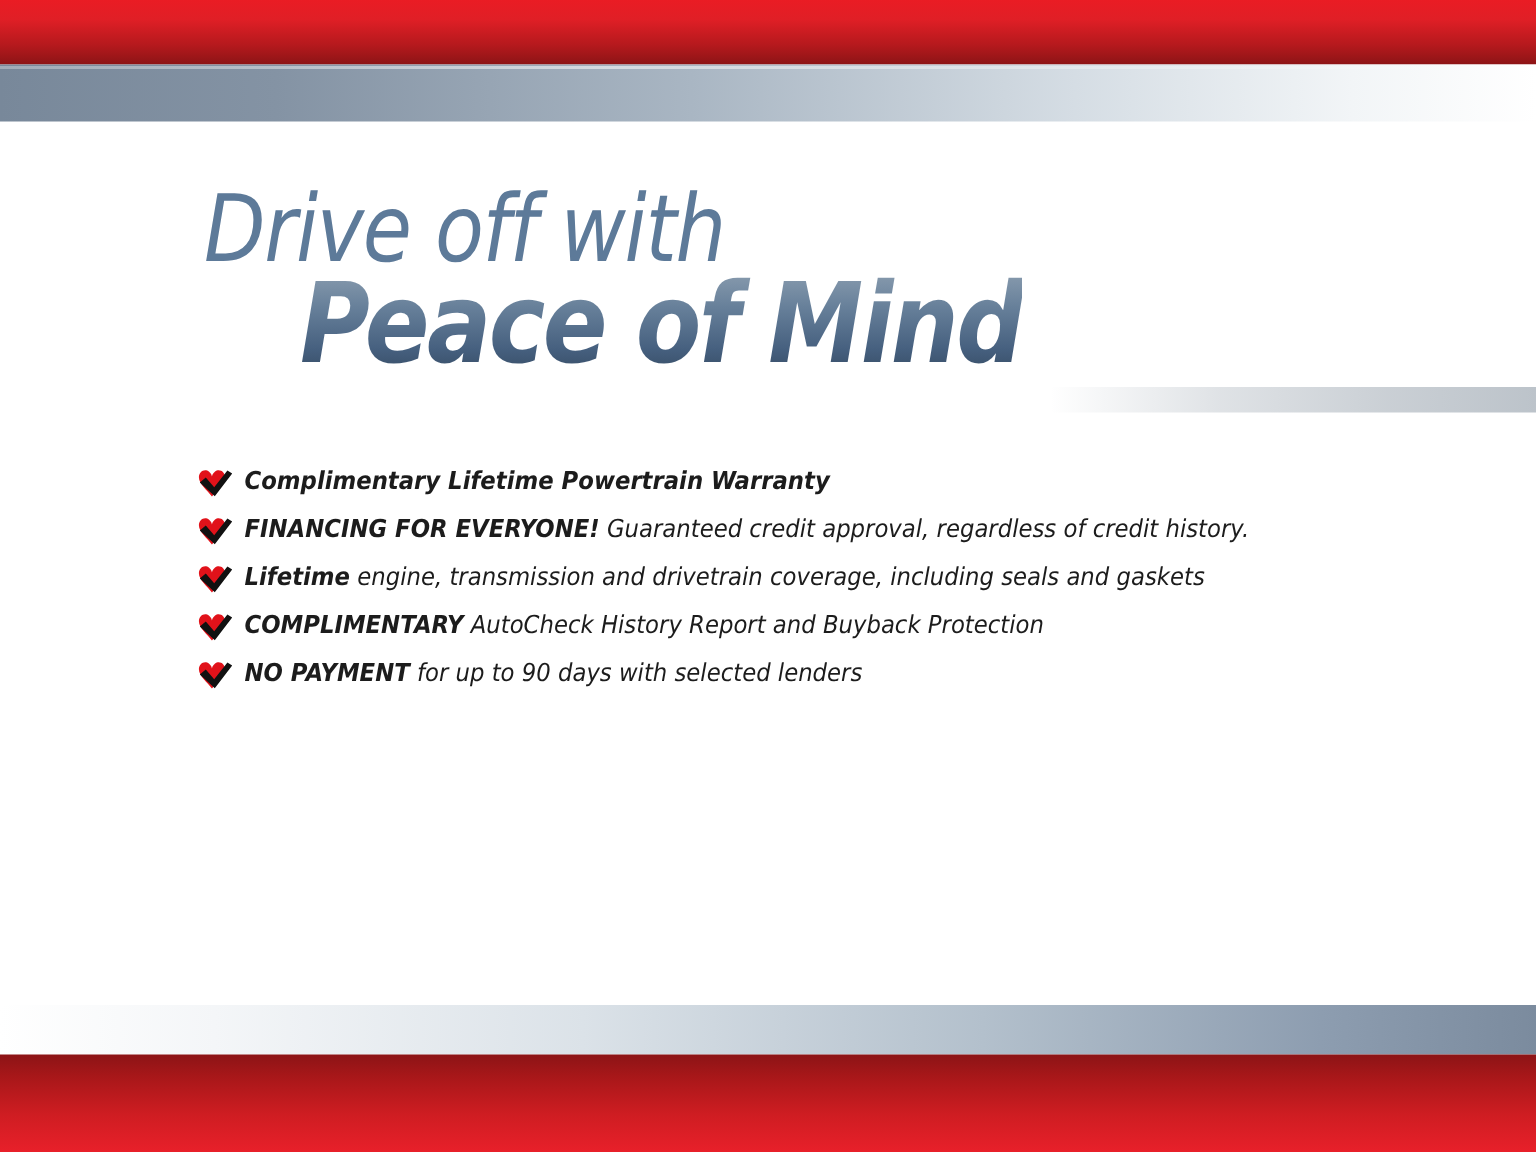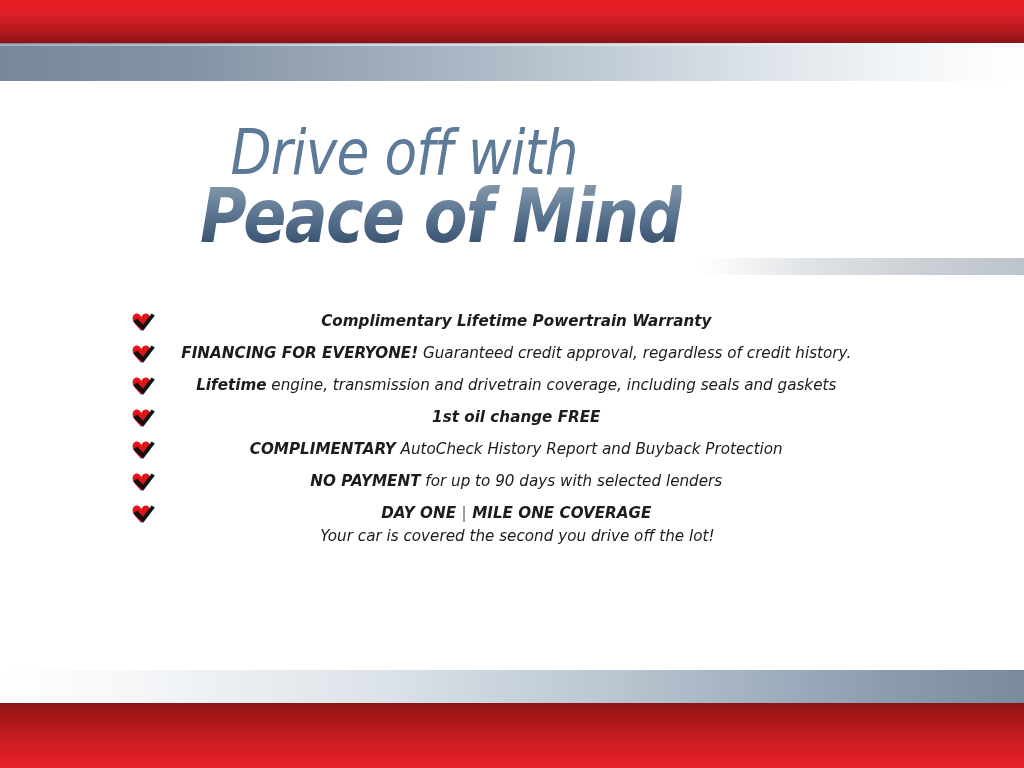--- a/index.html
+++ b/index.html
@@ -8,21 +8,20 @@
     width:1024px; height:768px;
     background:#ffffff;
     font-family:"Liberation Sans", sans-serif;
     overflow:hidden;
   }
 
   #page {
     position:relative;
     width:832px; height:768px;
     background:#ffffff;
-    text-align:center;
   }
 
   
   .band-red-top {
     position:absolute; left:0; top:0; width:1024px; height:43px;
     background:linear-gradient(to bottom, #ea1c24 0%, #e01f26 30%, #b5191d 70%, #8c1416 100%);
   }
   .band-gray-top {
     position:absolute; left:0; top:43px; width:1024px; height:38px;
     background:linear-gradient(to right, #78889a 0%, #8493a4 18%, #a9b6c3 45%, #d5dde4 70%, #f2f5f7 88%, #ffffff 100%);
@@ -226,39 +225,24 @@
             <path d="M1.6 7.2 C1.6 3.2, 5.6 1.1, 8.4 3.5 C9.6 4.5, 10.1 5.6, 10.3 6.6 C10.5 5.6, 11 4.5, 12.2 3.5 C15 1.1, 19 3.2, 19 7.2 C19 11.6, 13.4 16, 10.3 20 C7.2 16, 1.6 11.6, 1.6 7.2 Z" fill="#e1121a"></path>
             <path d="M2.2 10.6 L6.2 7.4 L11.8 13.8 L20.6 2.6 L23.8 4.6 L12.2 19.8 Z" fill="#111111"></path>
           </svg></span>
         <div class="bullet-text"><span class="b-strong">Lifetime</span><span class="b-norm"> engine, transmission and drivetrain coverage, including seals and gaskets</span></div>
       </div>
       <div class="bullet">
         <span class="bullet-icon"><svg viewBox="0 0 24 21">
             <path d="M1.6 7.2 C1.6 3.2, 5.6 1.1, 8.4 3.5 C9.6 4.5, 10.1 5.6, 10.3 6.6 C10.5 5.6, 11 4.5, 12.2 3.5 C15 1.1, 19 3.2, 19 7.2 C19 11.6, 13.4 16, 10.3 20 C7.2 16, 1.6 11.6, 1.6 7.2 Z" fill="#e1121a"></path>
             <path d="M2.2 10.6 L6.2 7.4 L11.8 13.8 L20.6 2.6 L23.8 4.6 L12.2 19.8 Z" fill="#111111"></path>
           </svg></span>
-        <div class="bullet-text"><span class="b-strong">1st oil change FREE</span></div>
-      </div>
-      <div class="bullet">
-        <span class="bullet-icon"><svg viewBox="0 0 24 21">
-            <path d="M1.6 7.2 C1.6 3.2, 5.6 1.1, 8.4 3.5 C9.6 4.5, 10.1 5.6, 10.3 6.6 C10.5 5.6, 11 4.5, 12.2 3.5 C15 1.1, 19 3.2, 19 7.2 C19 11.6, 13.4 16, 10.3 20 C7.2 16, 1.6 11.6, 1.6 7.2 Z" fill="#e1121a"></path>
-            <path d="M2.2 10.6 L6.2 7.4 L11.8 13.8 L20.6 2.6 L23.8 4.6 L12.2 19.8 Z" fill="#111111"></path>
-          </svg></span>
         <div class="bullet-text"><span class="b-strong">COMPLIMENTARY</span><span class="b-norm"> AutoCheck History Report and Buyback Protection</span></div>
       </div>
       <div class="bullet">
         <span class="bullet-icon"><svg viewBox="0 0 24 21">
             <path d="M1.6 7.2 C1.6 3.2, 5.6 1.1, 8.4 3.5 C9.6 4.5, 10.1 5.6, 10.3 6.6 C10.5 5.6, 11 4.5, 12.2 3.5 C15 1.1, 19 3.2, 19 7.2 C19 11.6, 13.4 16, 10.3 20 C7.2 16, 1.6 11.6, 1.6 7.2 Z" fill="#e1121a"></path>
             <path d="M2.2 10.6 L6.2 7.4 L11.8 13.8 L20.6 2.6 L23.8 4.6 L12.2 19.8 Z" fill="#111111"></path>
           </svg></span>
         <div class="bullet-text"><span class="b-strong">NO PAYMENT</span><span class="b-norm"> for up to 90 days with selected lenders</span></div>
       </div>
-      <div class="bullet">
-        <span class="bullet-icon"><svg viewBox="0 0 24 21">
-            <path d="M1.6 7.2 C1.6 3.2, 5.6 1.1, 8.4 3.5 C9.6 4.5, 10.1 5.6, 10.3 6.6 C10.5 5.6, 11 4.5, 12.2 3.5 C15 1.1, 19 3.2, 19 7.2 C19 11.6, 13.4 16, 10.3 20 C7.2 16, 1.6 11.6, 1.6 7.2 Z" fill="#e1121a"></path>
-            <path d="M2.2 10.6 L6.2 7.4 L11.8 13.8 L20.6 2.6 L23.8 4.6 L12.2 19.8 Z" fill="#111111"></path>
-          </svg></span>
-        <div class="bullet-text"><span class="b-strong">DAY ONE</span><span class="b-pipe"> | </span><span class="b-strong">MILE ONE COVERAGE</span></div>
-        <div class="bullet-sub">Your car is covered the second you drive off the lot!</div>
-      </div>
     </div>
 
 </div>
 
 </body></html>

